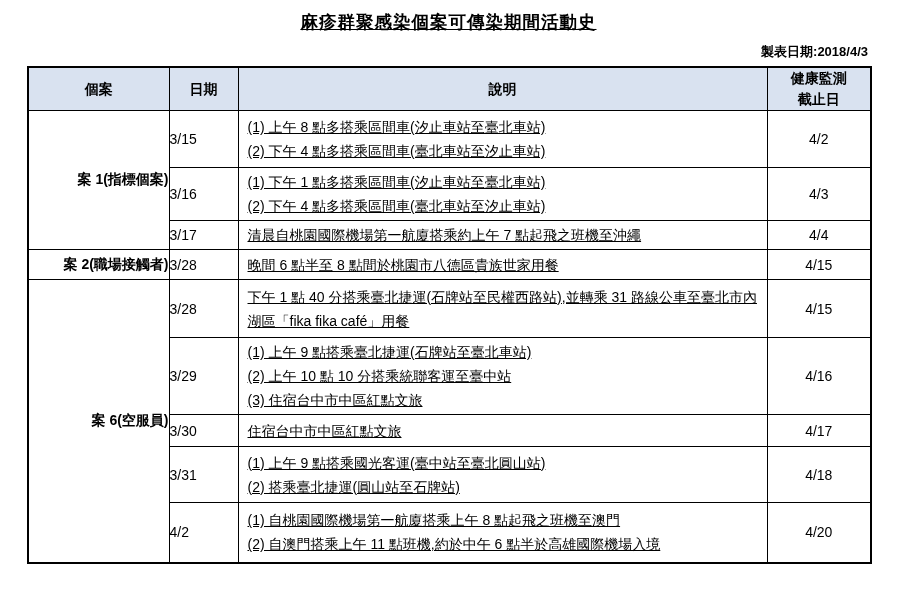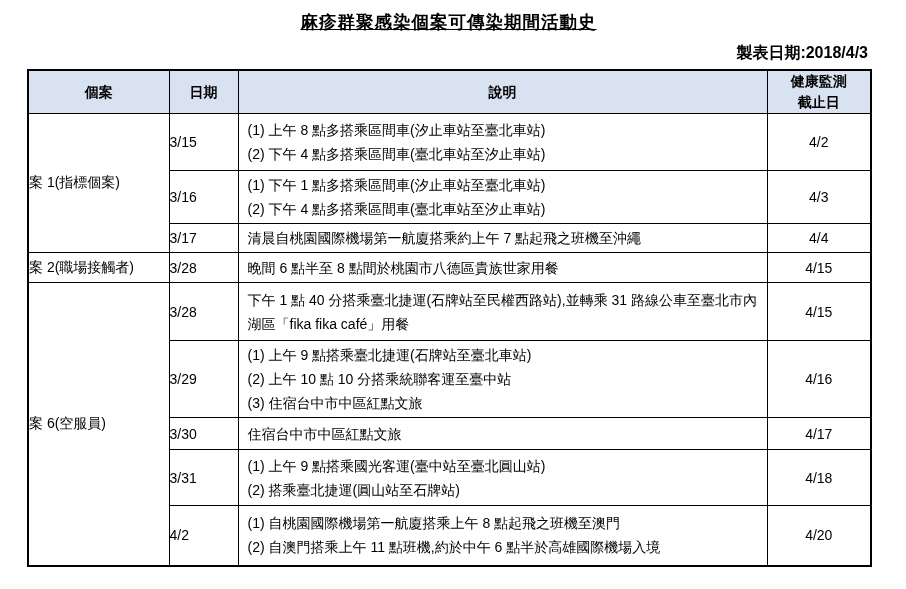--- a/index.html
+++ b/index.html
@@ -23,21 +23,21 @@
   .title {
     margin: 2px 0 0 0;
     text-align: center;
     font-size: 17.5px;
     font-weight: bold;
     text-decoration: underline;
     letter-spacing: 1px;
   }
   .made-date {
     text-align: right;
-    font-size: 16px;
+    font-size: 13px;
     font-weight: bold;
     margin: 9px 2px 5px 0;
   }
   table.activity-table {
     width: 843px;
     table-layout: fixed;
     border-collapse: collapse;
     border: 2px solid #000000;
   }
   .activity-table th,
@@ -47,32 +47,33 @@
     font-size: 14px;
     padding: 0;
   }
   .activity-table thead th {
     background: #D9E2F0;
     font-weight: bold;
     text-align: center;
     line-height: 21px;
   }
   td.case-label {
-    text-align: left;
-    font-weight: normal;
+    text-align: right;
+    font-weight: bold;
   }
   td.date-cell {
     text-align: left;
   }
   td.desc-cell {
     text-align: left;
     padding: 2px 8px 2px 9px;
   }
   td.desc-cell .desc-line {
     line-height: 24px;
+    text-decoration: underline;
   }
   td.deadline-cell {
     text-align: center;
   }
 </style>
 </head>
 <body>
 
 <div class="page">
   <div class="content">

